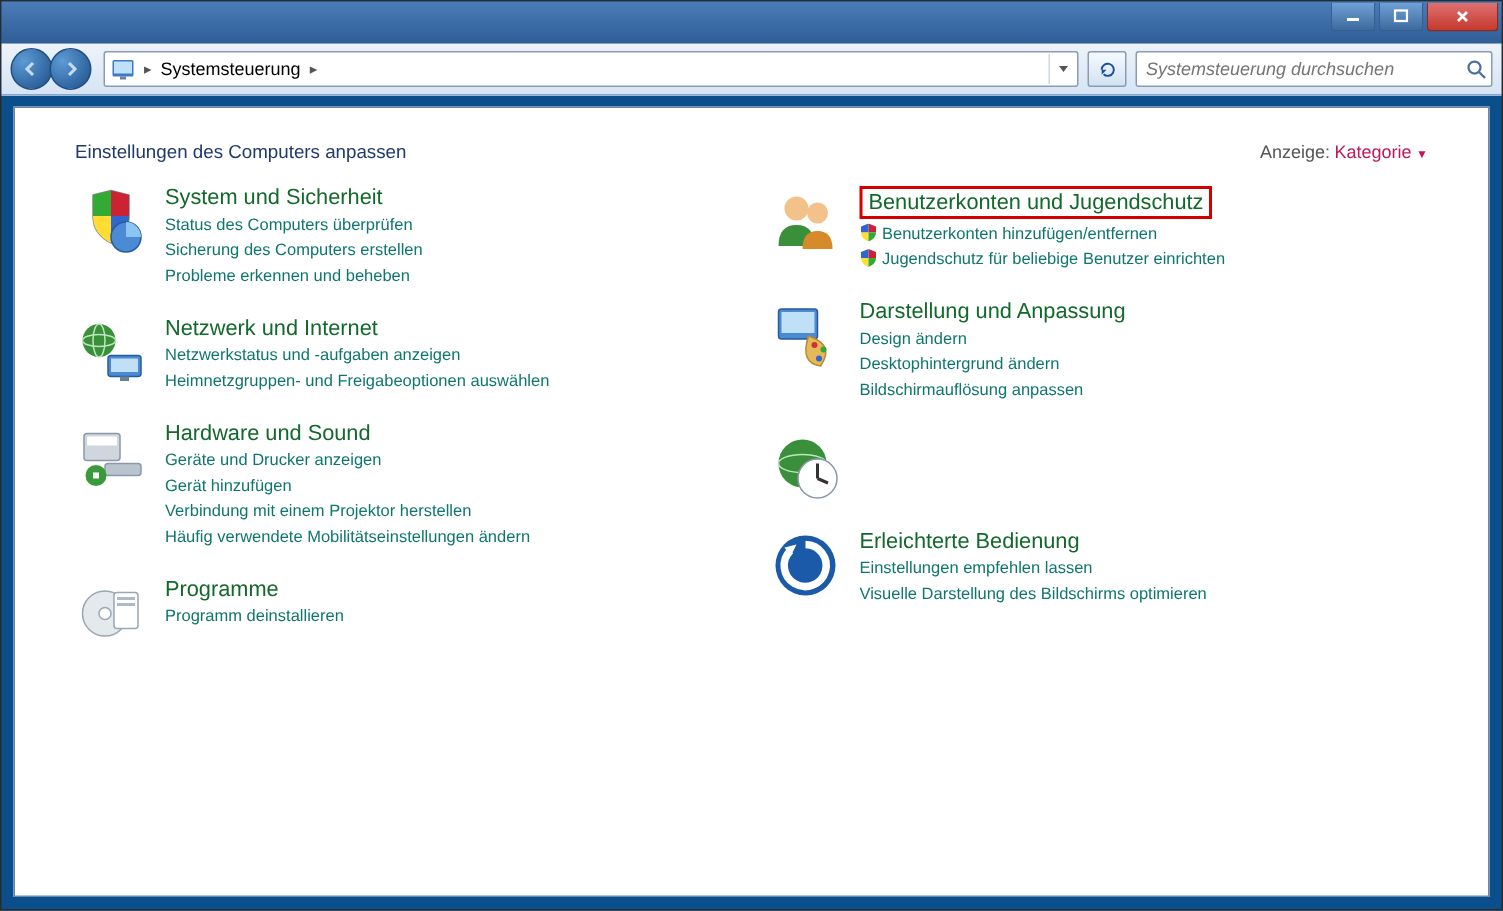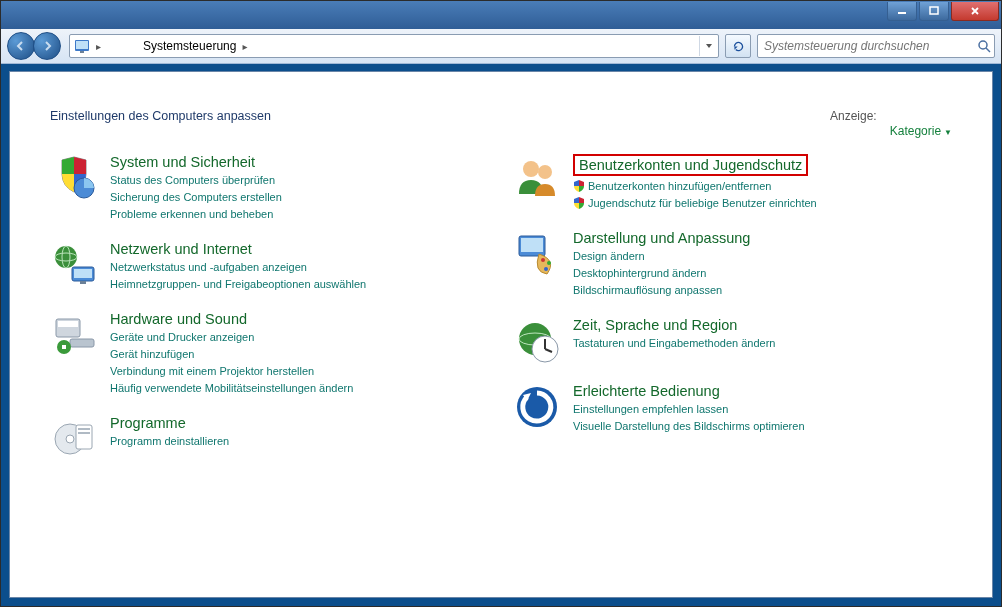--- a/index.html
+++ b/index.html
@@ -7,34 +7,34 @@
   .titlebar{height:28px;background:linear-gradient(#4a7db8,#2f5d96);display:flex;justify-content:flex-end;align-items:flex-start;}
   .winbtns{display:flex;margin-right:2px;}
   .winbtn{width:28px;height:18px;margin-top:1px;margin-left:2px;border:1px solid #355f91;border-top:none;border-radius:0 0 3px 3px;background:linear-gradient(#6fa1d6,#3d6a9e);display:flex;align-items:center;justify-content:center;color:#fff;font-size:10px;font-family:Arial;}
   .winbtn.close{width:46px;background:linear-gradient(#e07070,#c43a2f);border-color:#8a2a20;}
   .winbtn svg{width:10px;height:10px;}
   .nav{height:34px;background:linear-gradient(#eef3fa,#d6e4f4);border-bottom:1px solid #9fb8d6;display:flex;align-items:center;padding:0 6px;}
   .navarrows{display:flex;gap:-4px;margin-right:8px;}
   .navarrow{width:26px;height:26px;border-radius:50%;background:radial-gradient(circle at 30% 30%,#5c9bd6,#1e4e86);border:1px solid #1e4e86;display:flex;align-items:center;justify-content:center;color:#c9dcef;}
   .addrbar{flex:1;display:flex;align-items:center;background:#fff;border:1px solid #8a9cb2;height:22px;border-radius:2px;margin-right:6px;}
   .addrbar .cp-icon{width:16px;height:16px;margin:0 4px;}
-  .addrbar .crumb{padding:0 4px;color:#000;margin-left:36px;}
+  .addrbar .crumb{padding:0 4px;color:#000;}
   .addrbar .arrow{color:#555;font-size:10px;padding:0 2px;}
   .addrbar .spacer{flex:1;}
   .addrbar .histbtn{width:18px;height:20px;border-left:1px solid #cfd8e4;display:flex;align-items:center;justify-content:center;color:#555;}
   .refresh{width:24px;height:22px;border:1px solid #8a9cb2;background:linear-gradient(#f5faff,#d2e2f2);border-radius:2px;display:flex;align-items:center;justify-content:center;margin-right:6px;}
   .refresh svg{width:13px;height:13px;}
   .search{width:236px;height:22px;border:1px solid #8a9cb2;background:#fff;border-radius:2px;display:flex;align-items:center;}
   .search input{flex:1;border:none;outline:none;font-style:italic;color:#7a7a7a;font-size:12px;padding:0 6px;background:transparent;}
   .search .mag{width:20px;display:flex;align-items:center;justify-content:center;color:#4a6fa1;}
   .client{position:absolute;left:8px;right:8px;top:70px;bottom:8px;background:#fff;border:1px solid #6a86a8;box-shadow:0 0 0 1px #fff inset;}
-  .header{display:flex;align-items:center;padding:22px 40px 6px 40px;gap:10px;}
+  .header{display:flex;align-items:flex-end;padding:22px 40px 6px 40px;}
   .header h1{font-size:12.5px;font-weight:400;color:#1f3a69;margin:0;flex:1;}
   .viewlbl{color:#555;margin-right:3px;}
-  .viewval{color:#15803d;margin-top:30px;}
+  .viewval{color:#be185d;}
   .viewval .tri{font-size:8px;margin-left:3px;}
   .grid{display:flex;padding:10px 40px;gap:24px;}
   .col{flex:1;}
   .cat{display:flex;margin-bottom:18px;}
   .cat .iconbox{width:48px;height:48px;flex:0 0 48px;margin-right:12px;}
   .cat .body{flex:1;}
   .cat h2{margin:0 0 2px 0;font-size:14.5px;font-weight:400;color:#13682b;cursor:pointer;}
   .cat .task{display:block;color:#0f766e;font-size:11px;line-height:17px;cursor:pointer;}
   .shield{display:inline-block;width:12px;height:12px;vertical-align:-2px;margin-right:3px;}
   .highlight{border:2px solid #d20000;padding:1px 4px;display:inline-block;}
@@ -228,24 +228,20 @@
             </div>
           </div>
           <div class="cat">
             <div class="iconbox"><svg viewBox="0 0 48 48" width="48" height="48">
                 <circle cx="22" cy="22" r="16" fill="#3a8f3a"></circle>
                 <ellipse cx="22" cy="22" rx="16" ry="6" fill="none" stroke="#bde6bd"></ellipse>
                 <circle cx="32" cy="32" r="13" fill="#fff" stroke="#8a98a8"></circle>
                 <line x1="32" y1="32" x2="32" y2="22" stroke="#333" stroke-width="2"></line>
                 <line x1="32" y1="32" x2="39" y2="35" stroke="#333" stroke-width="2"></line>
               </svg></div>
-            <div class="body">
-              <h2>Zeit, Sprache und Region</h2>
-              <a class="task">Tastaturen und Eingabemethoden ändern</a>
-            </div>
           </div>
           <div class="cat">
             <div class="iconbox"><svg viewBox="0 0 48 48" width="48" height="48">
                 <circle cx="24" cy="24" r="20" fill="#1a5aa8"></circle>
                 <path d="M24 10 A14 14 0 1 1 14 14" fill="none" stroke="#fff" stroke-width="5"></path>
                 <path d="M10 12 L18 10 L14 18 Z" fill="#fff"></path>
               </svg></div>
             <div class="body">
               <h2>Erleichterte Bedienung</h2>
               <a class="task">Einstellungen empfehlen lassen</a>

